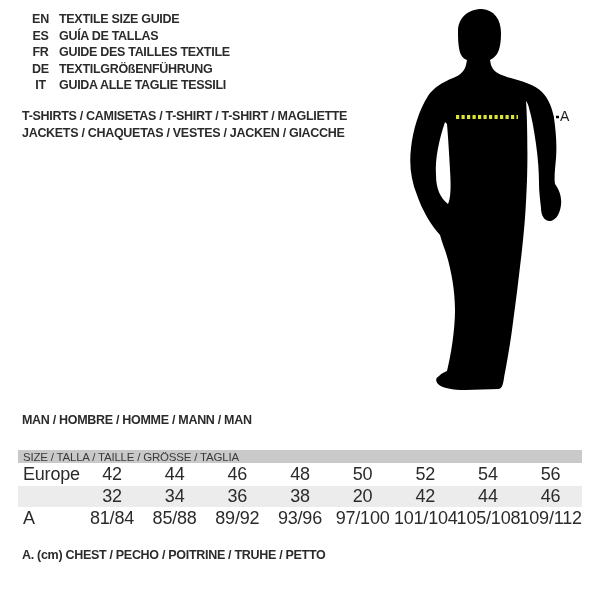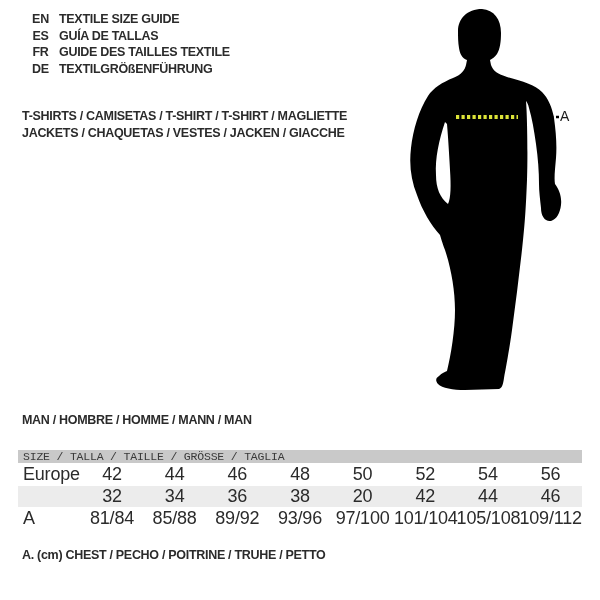--- a/index.html
+++ b/index.html
@@ -58,20 +58,24 @@
       <span class="lang-code">ES</span>
       <span class="lang-label">GUÍA DE TALLAS</span>
     </div>
     <div class="lang-row">
       <span class="lang-code">FR</span>
       <span class="lang-label">GUIDE DES TAILLES TEXTILE</span>
     </div>
     <div class="lang-row">
       <span class="lang-code">DE</span>
       <span class="lang-label">TEXTILGRÖßENFÜHRUNG</span>
+    </div>
+    <div class="lang-row">
+      <span class="lang-code">IT</span>
+      <span class="lang-label">GUIDA ALLE TAGLIE TESSILI</span>
     </div>
   </div>
 
 <div class="abs categories">
   <div class="cat-line">T-SHIRTS / CAMISETAS / T-SHIRT / T-SHIRT / MAGLIETTE</div>
   <div class="cat-line">JACKETS / CHAQUETAS / VESTES / JACKEN / GIACCHE</div>
 </div>
 
 <svg class="abs figure-svg" width="205" height="400" viewBox="0 0 205 400">
   <path fill="#000000" d="
@@ -127,21 +131,21 @@
 
   <line x1="150" y1="117" x2="165" y2="117" stroke="#000000" stroke-width="2.4" stroke-dasharray="3 2.5"></line>
 </svg>
 <span class="abs measure-label">A</span>
 
 <div class="abs section-title">MAN / HOMBRE / HOMME / MANN / MAN</div>
 
 <div class="abs size-table-wrap">
   <table class="size-table">
     <thead>
-      <tr class="hdr" style="background: rgb(201, 201, 201); font-family: Liberation Mono, monospace;">
+      <tr class="hdr" style="background: rgb(201, 201, 201);">
         <th colspan="9">SIZE / TALLA / TAILLE / GRÖSSE / TAGLIA</th>
       </tr>
     </thead>
     <tbody>
         <tr>
           <td class="row-label">Europe</td>
           <td>42</td>
           <td>44</td>
           <td>46</td>
           <td>48</td>

